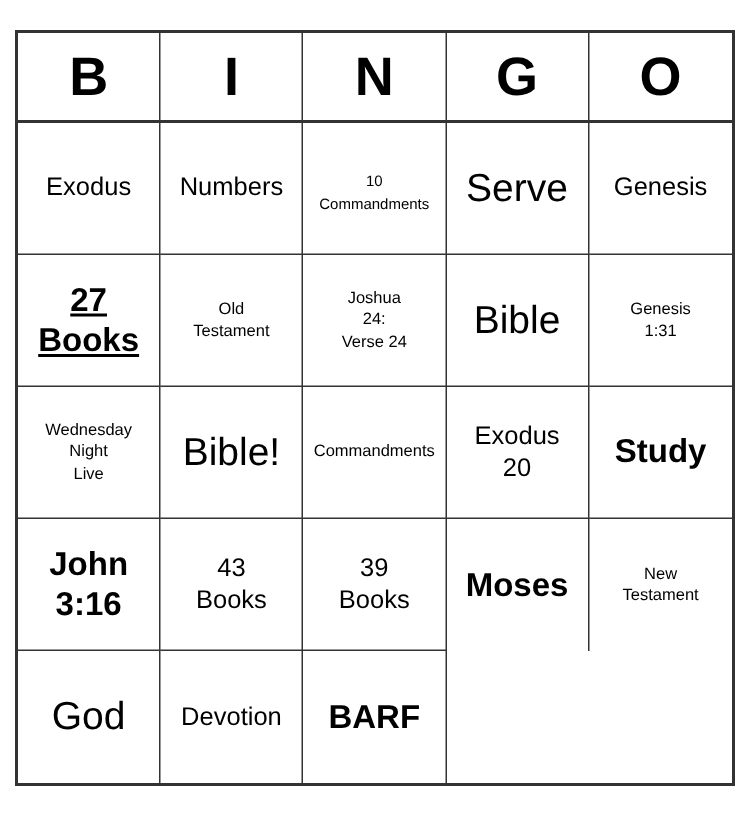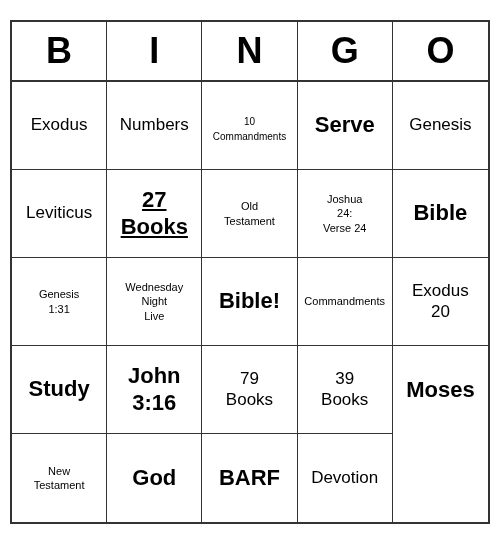--- a/index.html
+++ b/index.html
@@ -55,22 +55,22 @@
     }
     .cell-text {
       font-size: 15px;
       line-height: 1.2;
     }
     .cell-text.large {
       font-size: 22px;
       font-weight: bold;
     }
     .cell-text.xlarge {
-      font-size: 22px;
-      font-weight: bold;
+      font-size: 26px;
+      font-weight: normal;
     }
     .cell-text.small {
       font-size: 11px;
       line-height: 1.3;
     }
     .cell-text.medium {
       font-size: 17px;
       line-height: 1.2;
     }
     .cell-top-label {
@@ -103,23 +103,20 @@
       <div class="bingo-cell">
         <span class="cell-text small"><span class="cell-top-label" style="position: relative; font-size: 10px; line-height: 1.2;">10<br>Commandments</span></span>
       </div>
       <div class="bingo-cell">
         <span class="cell-text xlarge" style="white-space: pre-line;">Serve</span>
       </div>
       <div class="bingo-cell">
         <span class="cell-text medium" style="white-space: pre-line;">Genesis</span>
       </div>
       <div class="bingo-cell">
-        <span class="cell-text medium" style="white-space: pre-line;">Leviticus</span>
-      </div>
-      <div class="bingo-cell">
         <span class="cell-text large" style="white-space: pre-line; text-decoration: underline;">27
 Books</span>
       </div>
       <div class="bingo-cell">
         <span class="cell-text small" style="white-space: pre-line;">Old
 Testament</span>
       </div>
       <div class="bingo-cell">
         <span class="cell-text small" style="white-space: pre-line;">Joshua
 24:
@@ -148,37 +145,37 @@
 20</span>
       </div>
       <div class="bingo-cell">
         <span class="cell-text large" style="white-space: pre-line;">Study</span>
       </div>
       <div class="bingo-cell">
         <span class="cell-text large" style="white-space: pre-line;">John
 3:16</span>
       </div>
       <div class="bingo-cell">
-        <span class="cell-text medium" style="white-space: pre-line;">79
+        <span class="cell-text medium" style="white-space: pre-line;">43
 Books</span>
       </div>
       <div class="bingo-cell">
         <span class="cell-text medium" style="white-space: pre-line;">39
 Books</span>
       </div>
       <div class="bingo-cell">
         <span class="cell-text large" style="white-space: pre-line;">Moses</span>
       </div>
       <div class="bingo-cell">
         <span class="cell-text small" style="white-space: pre-line;">New
 Testament</span>
       </div>
       <div class="bingo-cell">
         <span class="cell-text xlarge" style="white-space: pre-line;">God</span>
       </div>
       <div class="bingo-cell">
-        <span class="cell-text large" style="white-space: pre-line;">BARF</span>
+        <span class="cell-text medium" style="white-space: pre-line;">Devotion</span>
       </div>
       <div class="bingo-cell">
-        <span class="cell-text medium" style="white-space: pre-line;">Devotion</span>
+        <span class="cell-text large" style="white-space: pre-line;">BARF</span>
       </div>
     </div>
 </div>
 
 </body></html>

